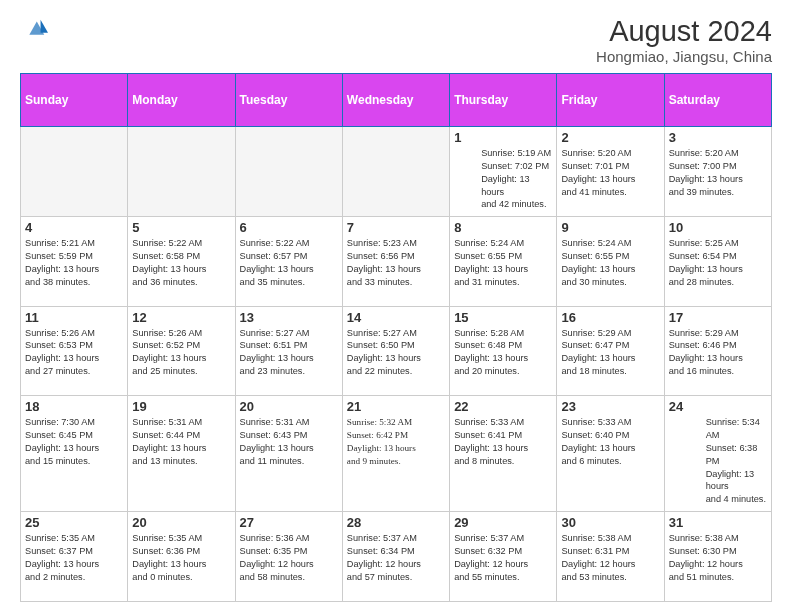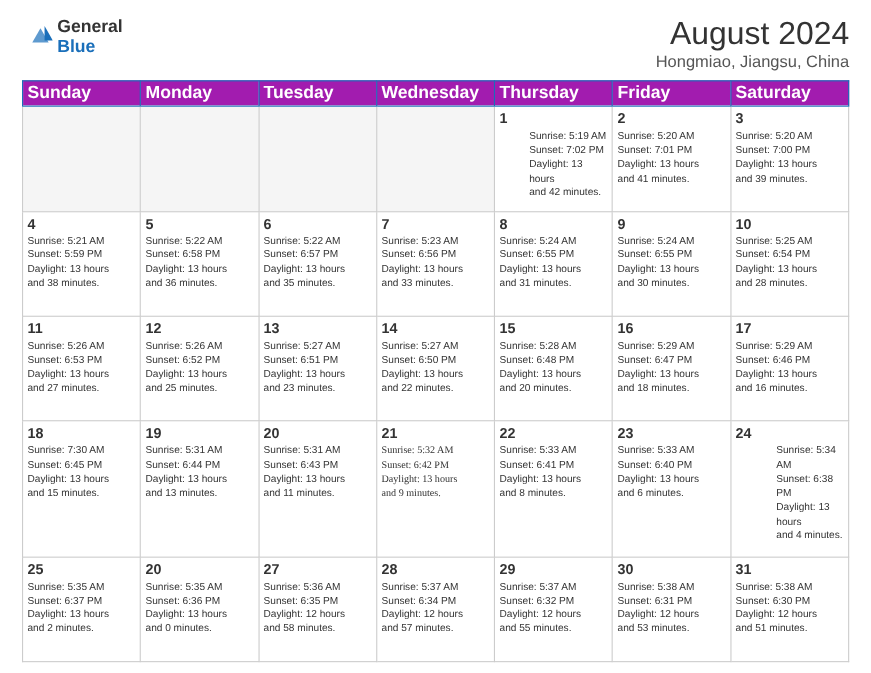--- a/index.html
+++ b/index.html
@@ -46,25 +46,25 @@
       color: #555;
     }
     .calendar {
       flex: 1;
       border: 1px solid #ccc;
       border-collapse: collapse;
       width: 100%;
       table-layout: fixed;
     }
     .calendar th {
-      background: #a21caf;
+      background: #d946ef;
       color: #fff;
-      font-size: 16px;
+      font-size: 12px;
       font-weight: bold;
-      padding: 2px 4px;
+      padding: 19px 4px;
       border: 1px solid #1a6fba;
       text-align: left;
     }
     .calendar td {
       border: 1px solid #ccc;
       vertical-align: top;
       padding: 3px 4px;
       font-size: 9.5px;
       color: #333;
       background: #fff;
@@ -89,26 +89,20 @@
 </head>
 <body>
 
 <div class="page">
   <div class="header">
     <div class="logo">
       <svg class="logo-icon" viewBox="0 0 30 30">
         <polygon points="22,4 30,18 22,18" fill="#1a6fba"></polygon>
         <polygon points="18,6 26,20 10,20" fill="#1a6fba" opacity="0.7"></polygon>
       </svg>
-      <div>
-        <div style="font-size:16px;font-weight:bold;color:#333;line-height:1.1;">
-          <span style="color:#333;">General</span>
-        </div>
-        <div style="font-size:16px;font-weight:bold;color:#1a6fba;line-height:1.1;">Blue</div>
-      </div>
     </div>
     <div class="title-block">
       <div class="month-title">August 2024</div>
       <div class="subtitle">Hongmiao, Jiangsu, China</div>
     </div>
   </div>
 
   <table class="calendar">
     <thead>
       <tr>

